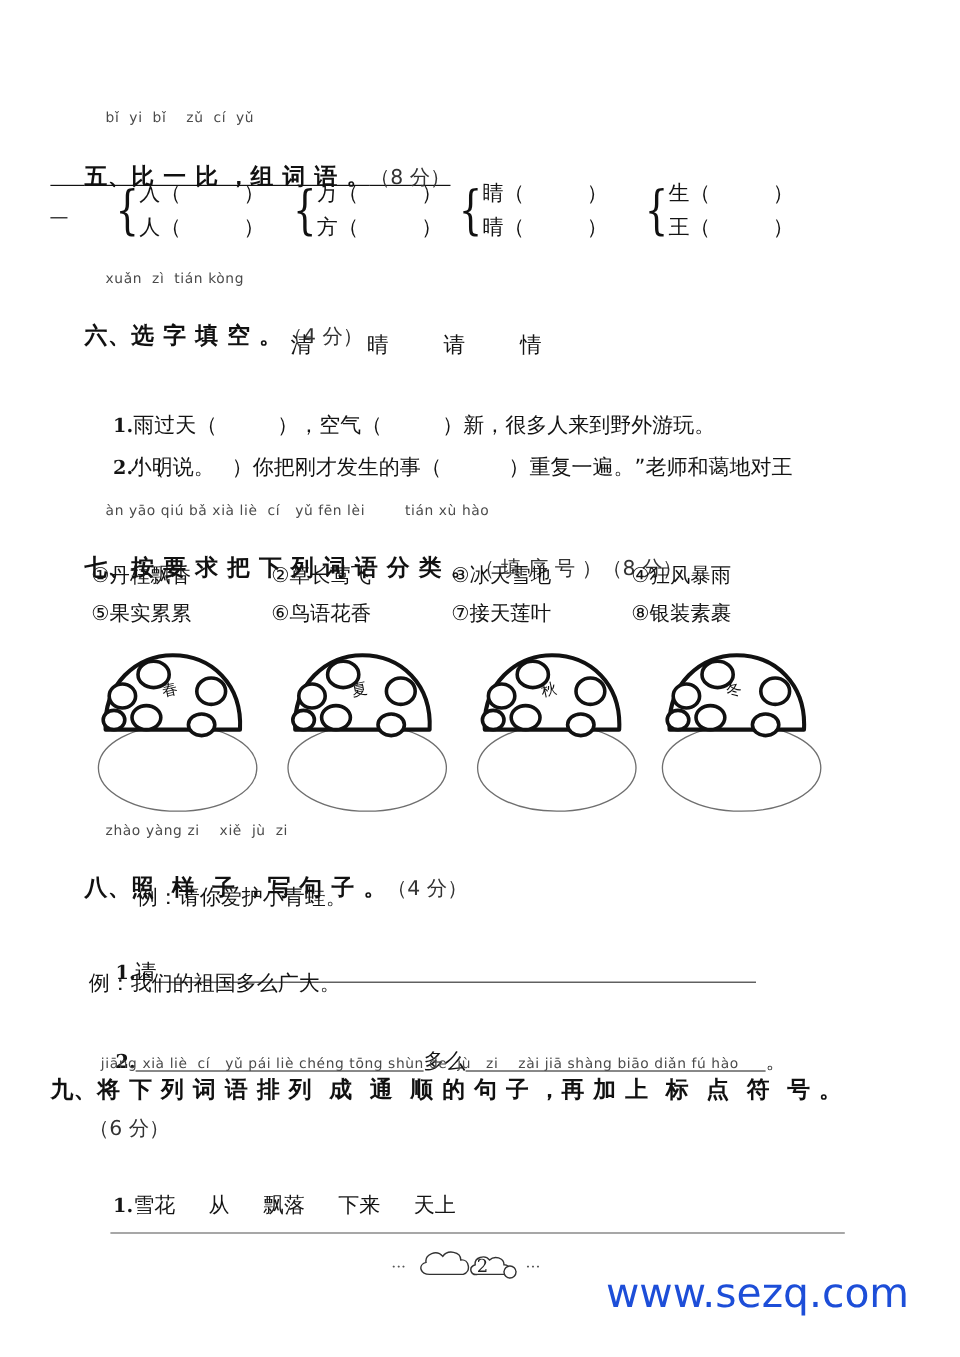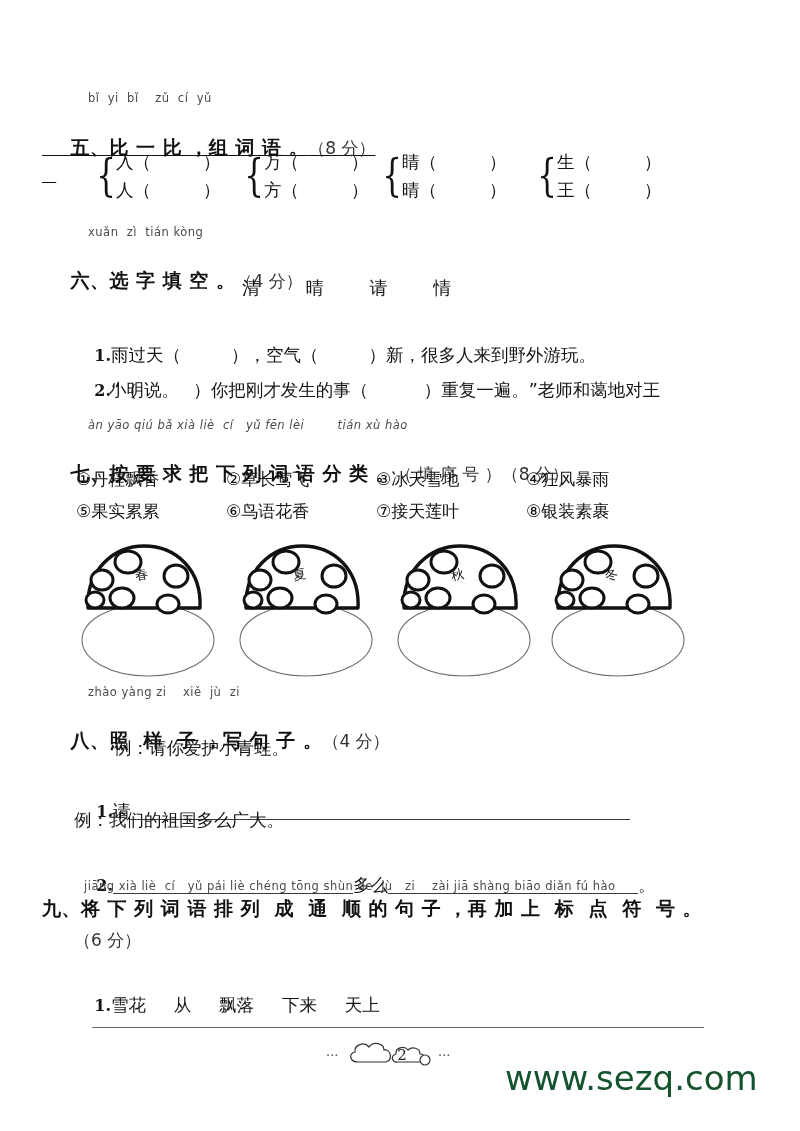--- a/index.html
+++ b/index.html
@@ -95,21 +95,21 @@
 
   
   #sec6-pinyin  { left: 88px; top: 226px; }
   #sec6-heading { left: 42px; top: 241px; }
   #sec6-choices { left: 242px; top: 273px; font-size: 18px; letter-spacing: 0; white-space: pre; }
   #sec6-q1 { left: 72px; top: 310px; }
   #sec6-q2 { left: 72px; top: 345px; }
   #sec6-q2b{ left: 109px; top: 375px; }
 
   
-  #sec7-pinyin  { left: 88px; top: 419px; font-style: italic; }
+  #sec7-pinyin  { left: 88px; top: 419px; }
   #sec7-heading { left: 42px; top: 434px; }
   .idiom-row { position: absolute; left: 76px; width: 640px; display: flex; }
   #idiom-row-1 { top: 468px; }
   #idiom-row-2 { top: 500px; }
   .idiom {
     width: 150px;
     font-size: 17px;
     white-space: pre;
     color: #141414;
   }
@@ -181,21 +181,21 @@
     font-family: "DejaVu Serif", "Liberation Serif", serif;
     font-size: 15px;
     color: #222;
   }
   #watermark {
     position: absolute;
     left: 505px;
     top: 1058px;
     font-family: "DejaVu Sans", "Liberation Sans", sans-serif;
     font-size: 34px;
-    color: #14532d;
+    color: #1d4ed8;
     letter-spacing: 0px;
     white-space: nowrap;
     text-align: center;
   }
 </style>
 </head>
 <body>
 
 <div class="page">
 

